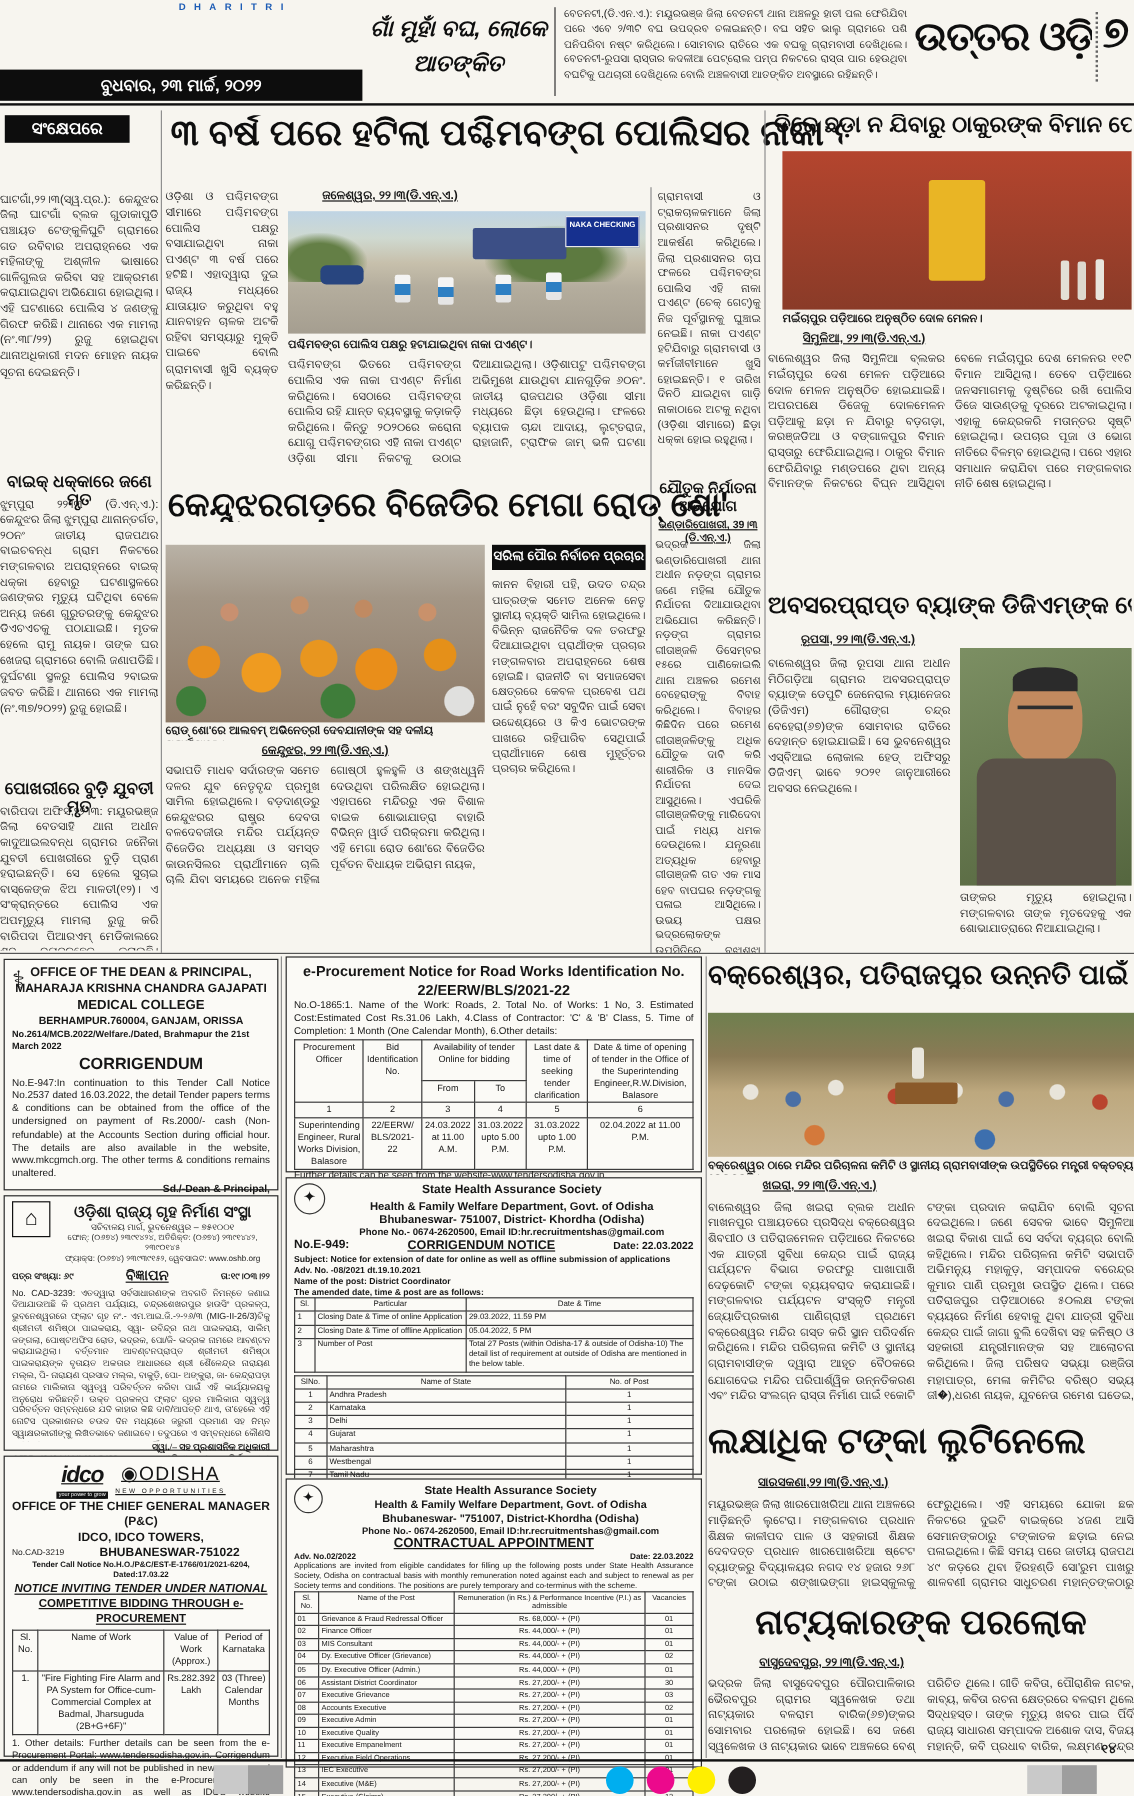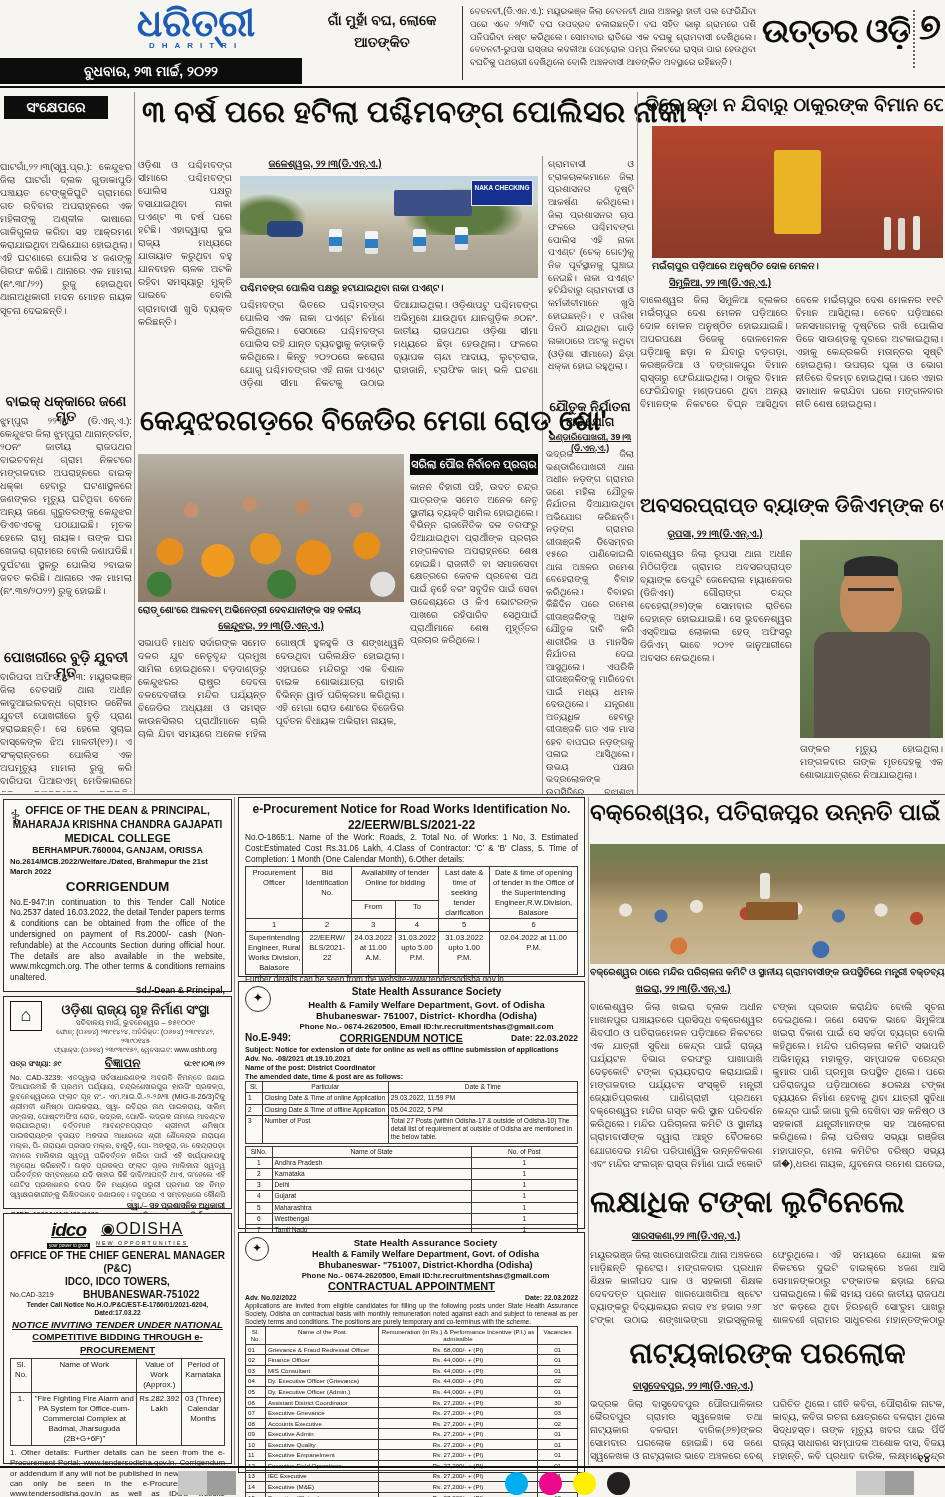--- a/index.html
+++ b/index.html
@@ -25,26 +25,25 @@
   .ph-shape{position:absolute;}
   .two-col{column-count:2;column-gap:9px;}
   .sign{text-align:right;font-weight:bold;}
 </style>
 </head>
 <body>
 
 <div id="page">
 
   <div class="abs" style="left:88px;top:4px;width:216px;height:52px;text-align:center;">
-    <div style="font-size:38px;font-weight:800;color:#1d5cb5;line-height:1.05;">ଧରିତ୍ରୀ</div>
     <div style="font-size:8px;letter-spacing:7px;color:#1d5cb5;font-weight:bold;margin-top:-3px;">DHARITRI</div>
   </div>
   <div class="abs blackbox" style="left:0;top:58px;width:302px;height:26px;font-size:14px;line-height:26px;">ବୁଧବାର, ୨୩ ମାର୍ଚ୍ଚ, ୨୦୨୨</div>
 
-  <div class="abs head ctr" style="left:308px;top:10px;width:148px;height:66px;font-size:14px;line-height:1.55;">ଗାଁ ମୁହାଁ ବଘ, ଲୋକେ ଆତଙ୍କିତ</div>
+  <div class="abs head ctr" style="left:308px;top:10px;width:148px;height:66px;font-size:19px;line-height:1.55;font-style:italic;">ଗାଁ ମୁହାଁ ବଘ, ଲୋକେ ଆତଙ୍କିତ</div>
   <div class="abs vr" style="left:462px;top:6px;height:74px;border-left:1px solid #333;"></div>
   <div class="abs just clip" style="left:470px;top:5px;width:286px;height:78px;font-size:8.8px;line-height:1.45;">ବେତନଟୀ,(ଡି.ଏନ.ଏ.): ମୟୂରଭଞ୍ଜ ଜିଲା ବେତନଟୀ ଥାନା ଅଞ୍ଚଳରୁ ହାତୀ ପଲ ଫେରିଯିବା ପରେ ଏବେ ୨/୩ଟି ବଘ ଉପଦ୍ରବ ଚଳାଇଛନ୍ତି। ବଘ ସହିତ ଭାଲୁ ଗ୍ରାମରେ ପଶି ପନିପରିବା ନଷ୍ଟ କରିଥିଲେ। ସୋମବାର ରାତିରେ ଏକ ବଘକୁ ଗ୍ରାମବାସୀ ଦେଖିଥିଲେ। ବେତନଟୀ-ରୁପସା ରାସ୍ତାର କଦଳୀଆ ପେଟ୍ରୋଲ ପମ୍ପ ନିକଟରେ ରାସ୍ତା ପାର ହେଉଥିବା ବଘଟିକୁ ପଥଚାରୀ ଦେଖିଥିଲେ ବୋଲି ଅଞ୍ଚଳବାସୀ ଆତଙ୍କିତ ଅବସ୍ଥାରେ ରହିଛନ୍ତି।</div>
 
   <div class="abs head nowrap" style="left:762px;top:14px;width:148px;font-size:33px;letter-spacing:-1px;">ଉତ୍ତର ଓଡ଼ିଶା</div>
   <div class="abs" style="left:913px;top:10px;height:58px;border-left:2px dotted #666;width:0;"></div>
   <div class="abs head" style="left:919px;top:8px;width:26px;font-size:36px;">୭</div>
 
   <div class="abs hr" style="left:0;top:86px;width:945px;height:2px;"></div>
 
   <div class="abs vr" style="left:134px;top:92px;height:702px;"></div>

